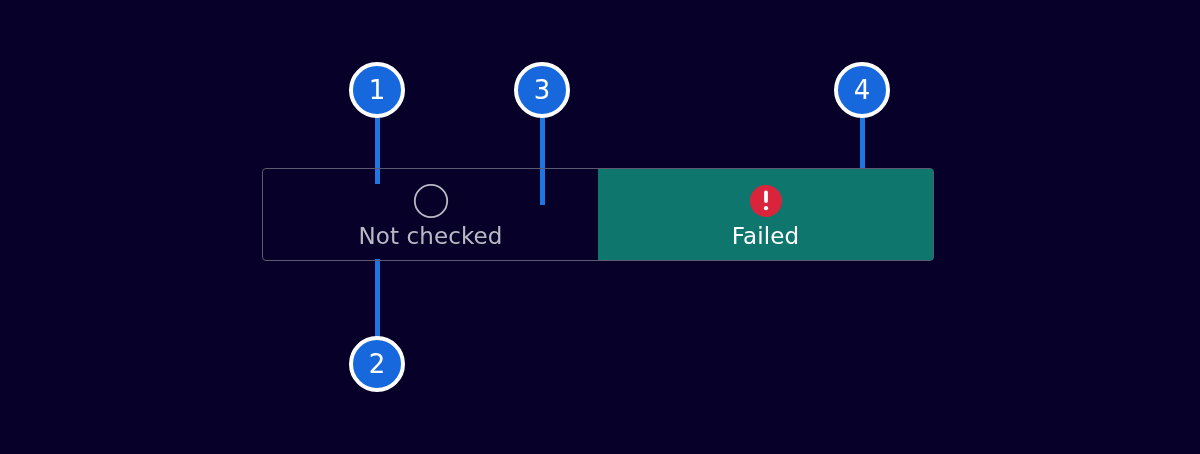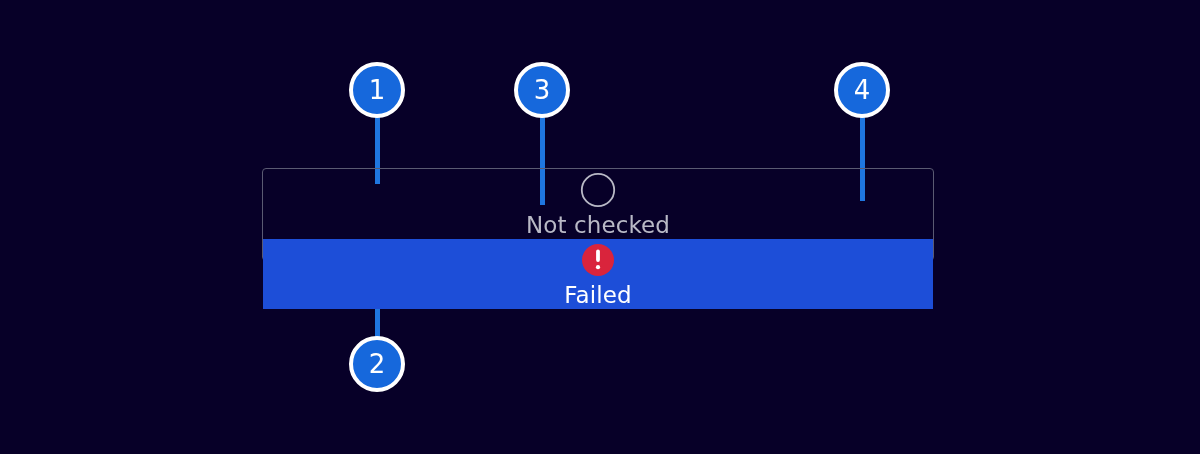--- a/index.html
+++ b/index.html
@@ -27,35 +27,34 @@
     left: 262px;
     top: 168px;
     width: 672px;
     height: 93px;
     box-sizing: border-box;
     border: 1px solid #5a5a72;
     border-radius: 4px;
     display: flex;
     align-items: stretch;
     z-index: 2;
-    flex-direction: column;
   }
 
   .status-segment {
     flex: 1 1 0;
     display: flex;
     flex-direction: column;
     align-items: center;
     justify-content: center;
     box-sizing: border-box;
     padding-top: 2px;
     position: relative;
   }
   .status-segment.selected {
-    background: #1d4ed8;
+    background: #0f766e;
   }
 
   .seg-icon {
     width: 38px;
     height: 38px;
     display: block;
     margin-bottom: 2px;
   }
 
   .seg-label {

